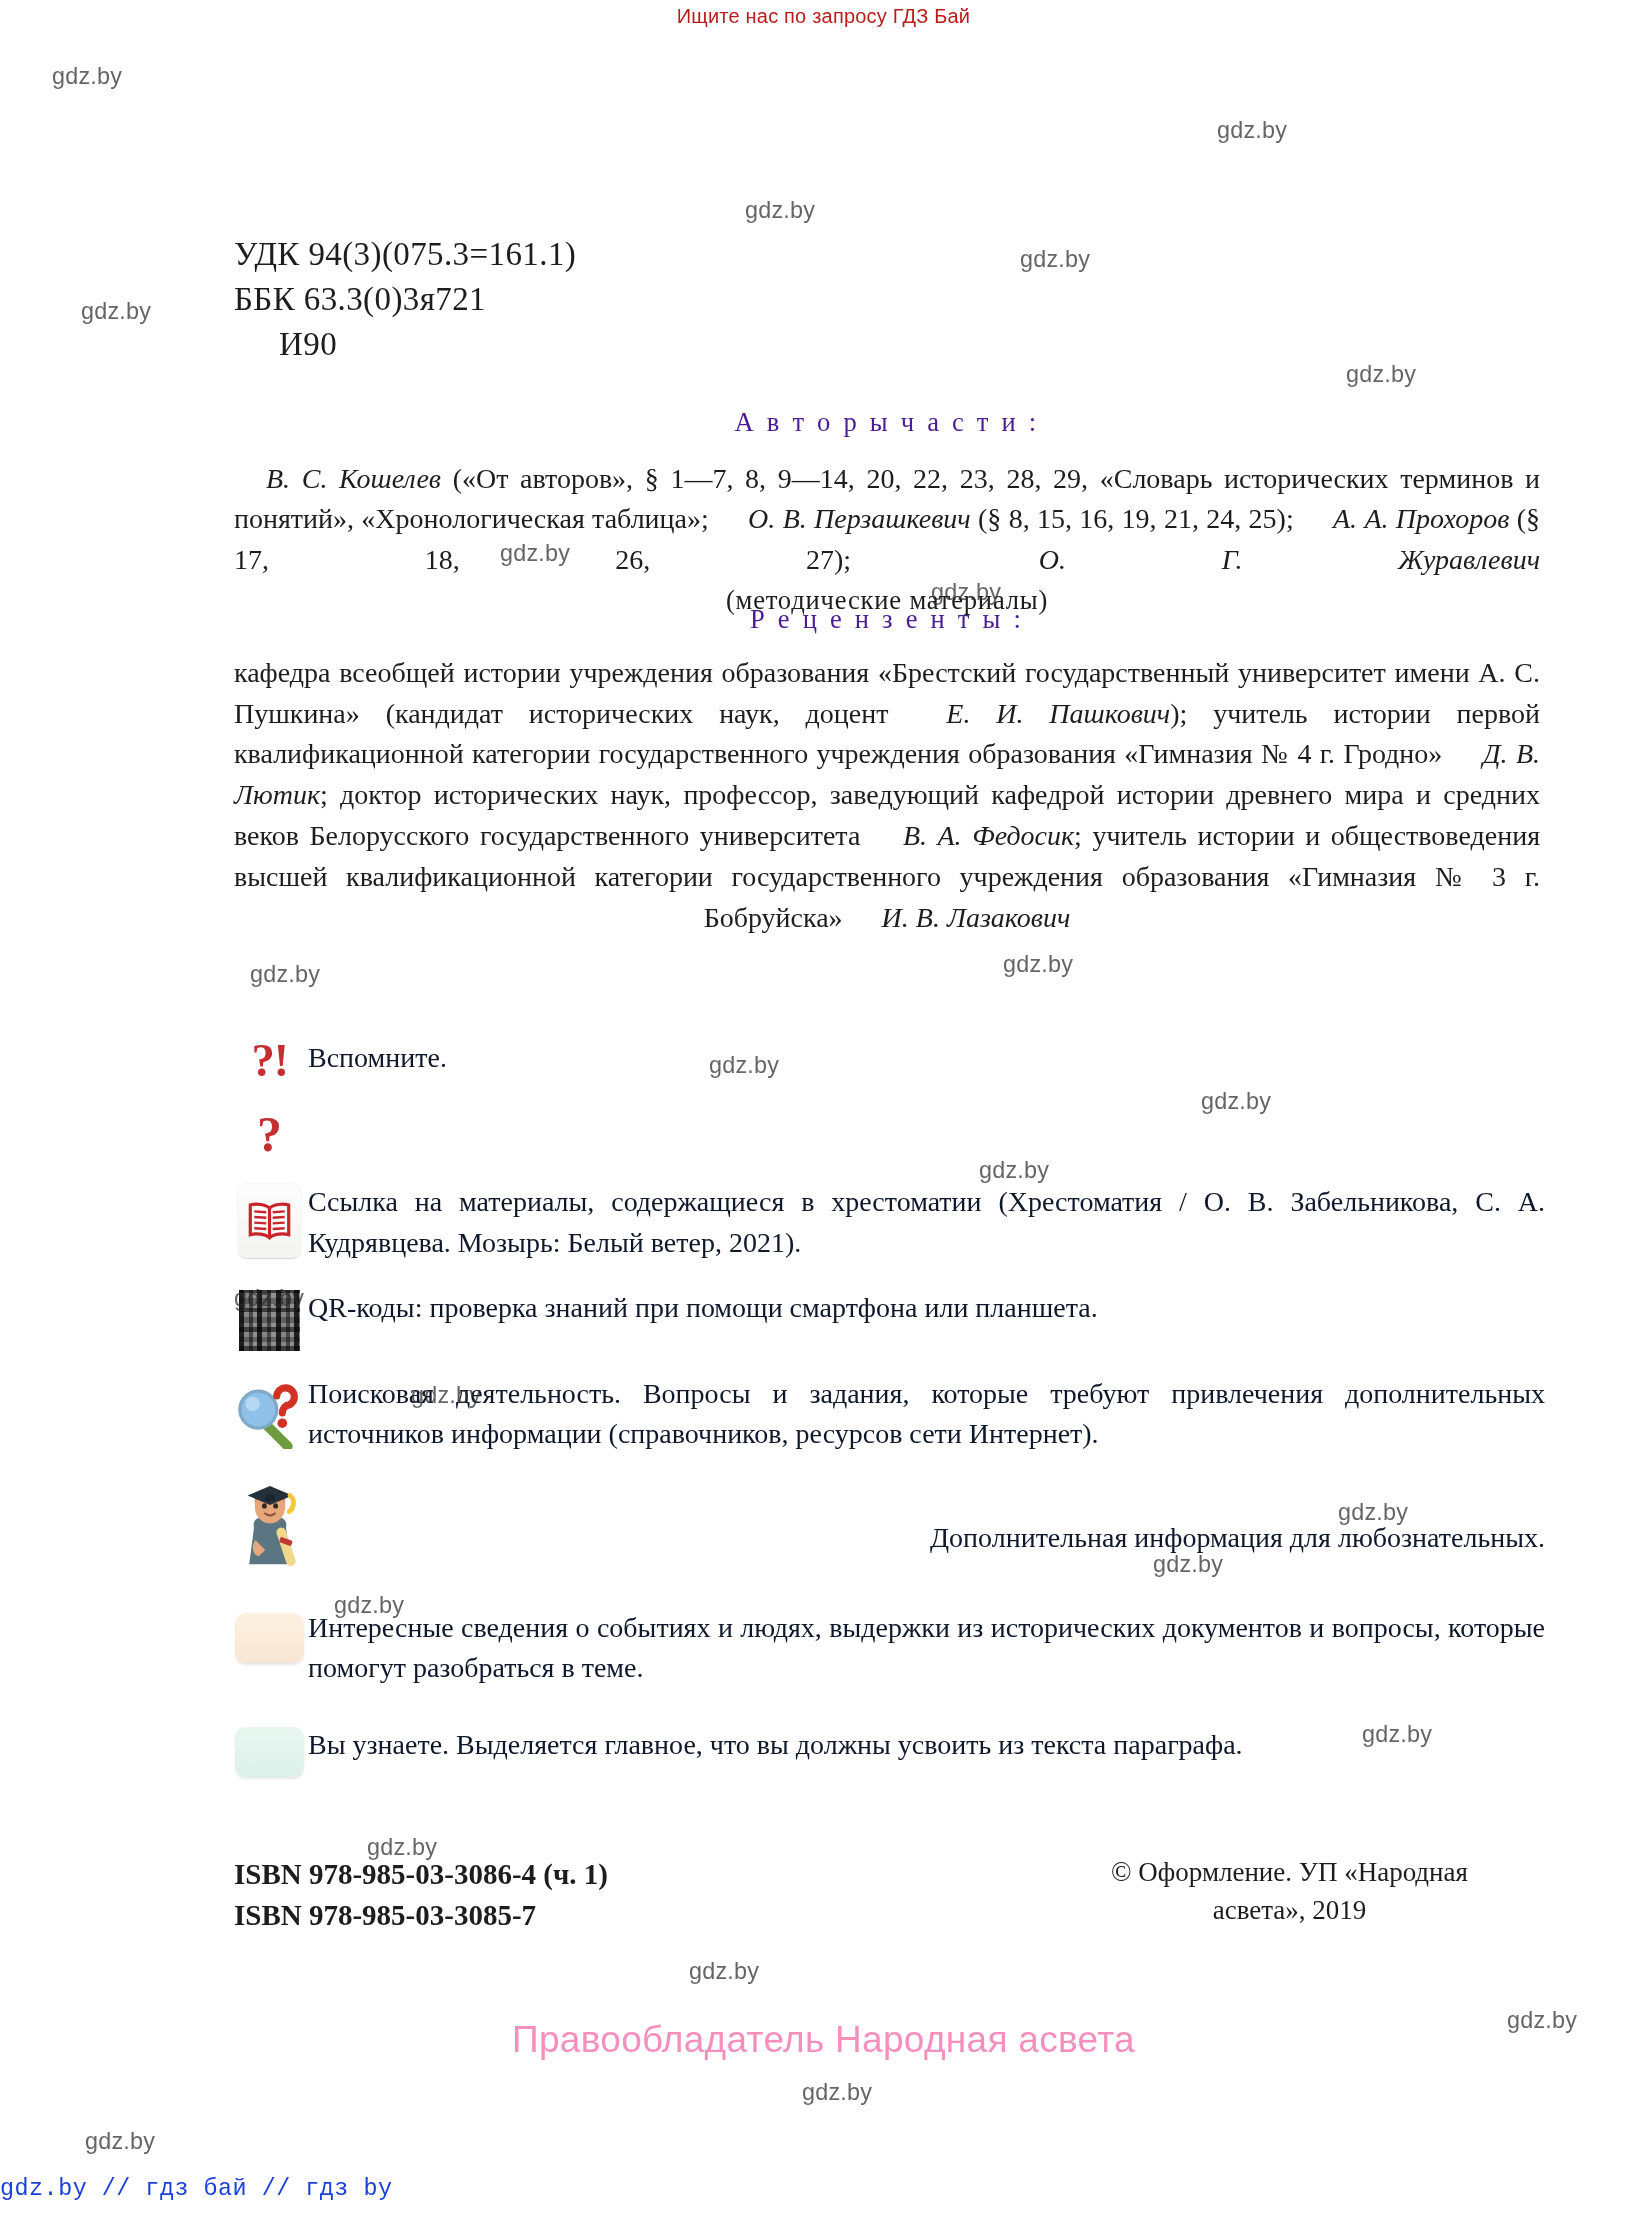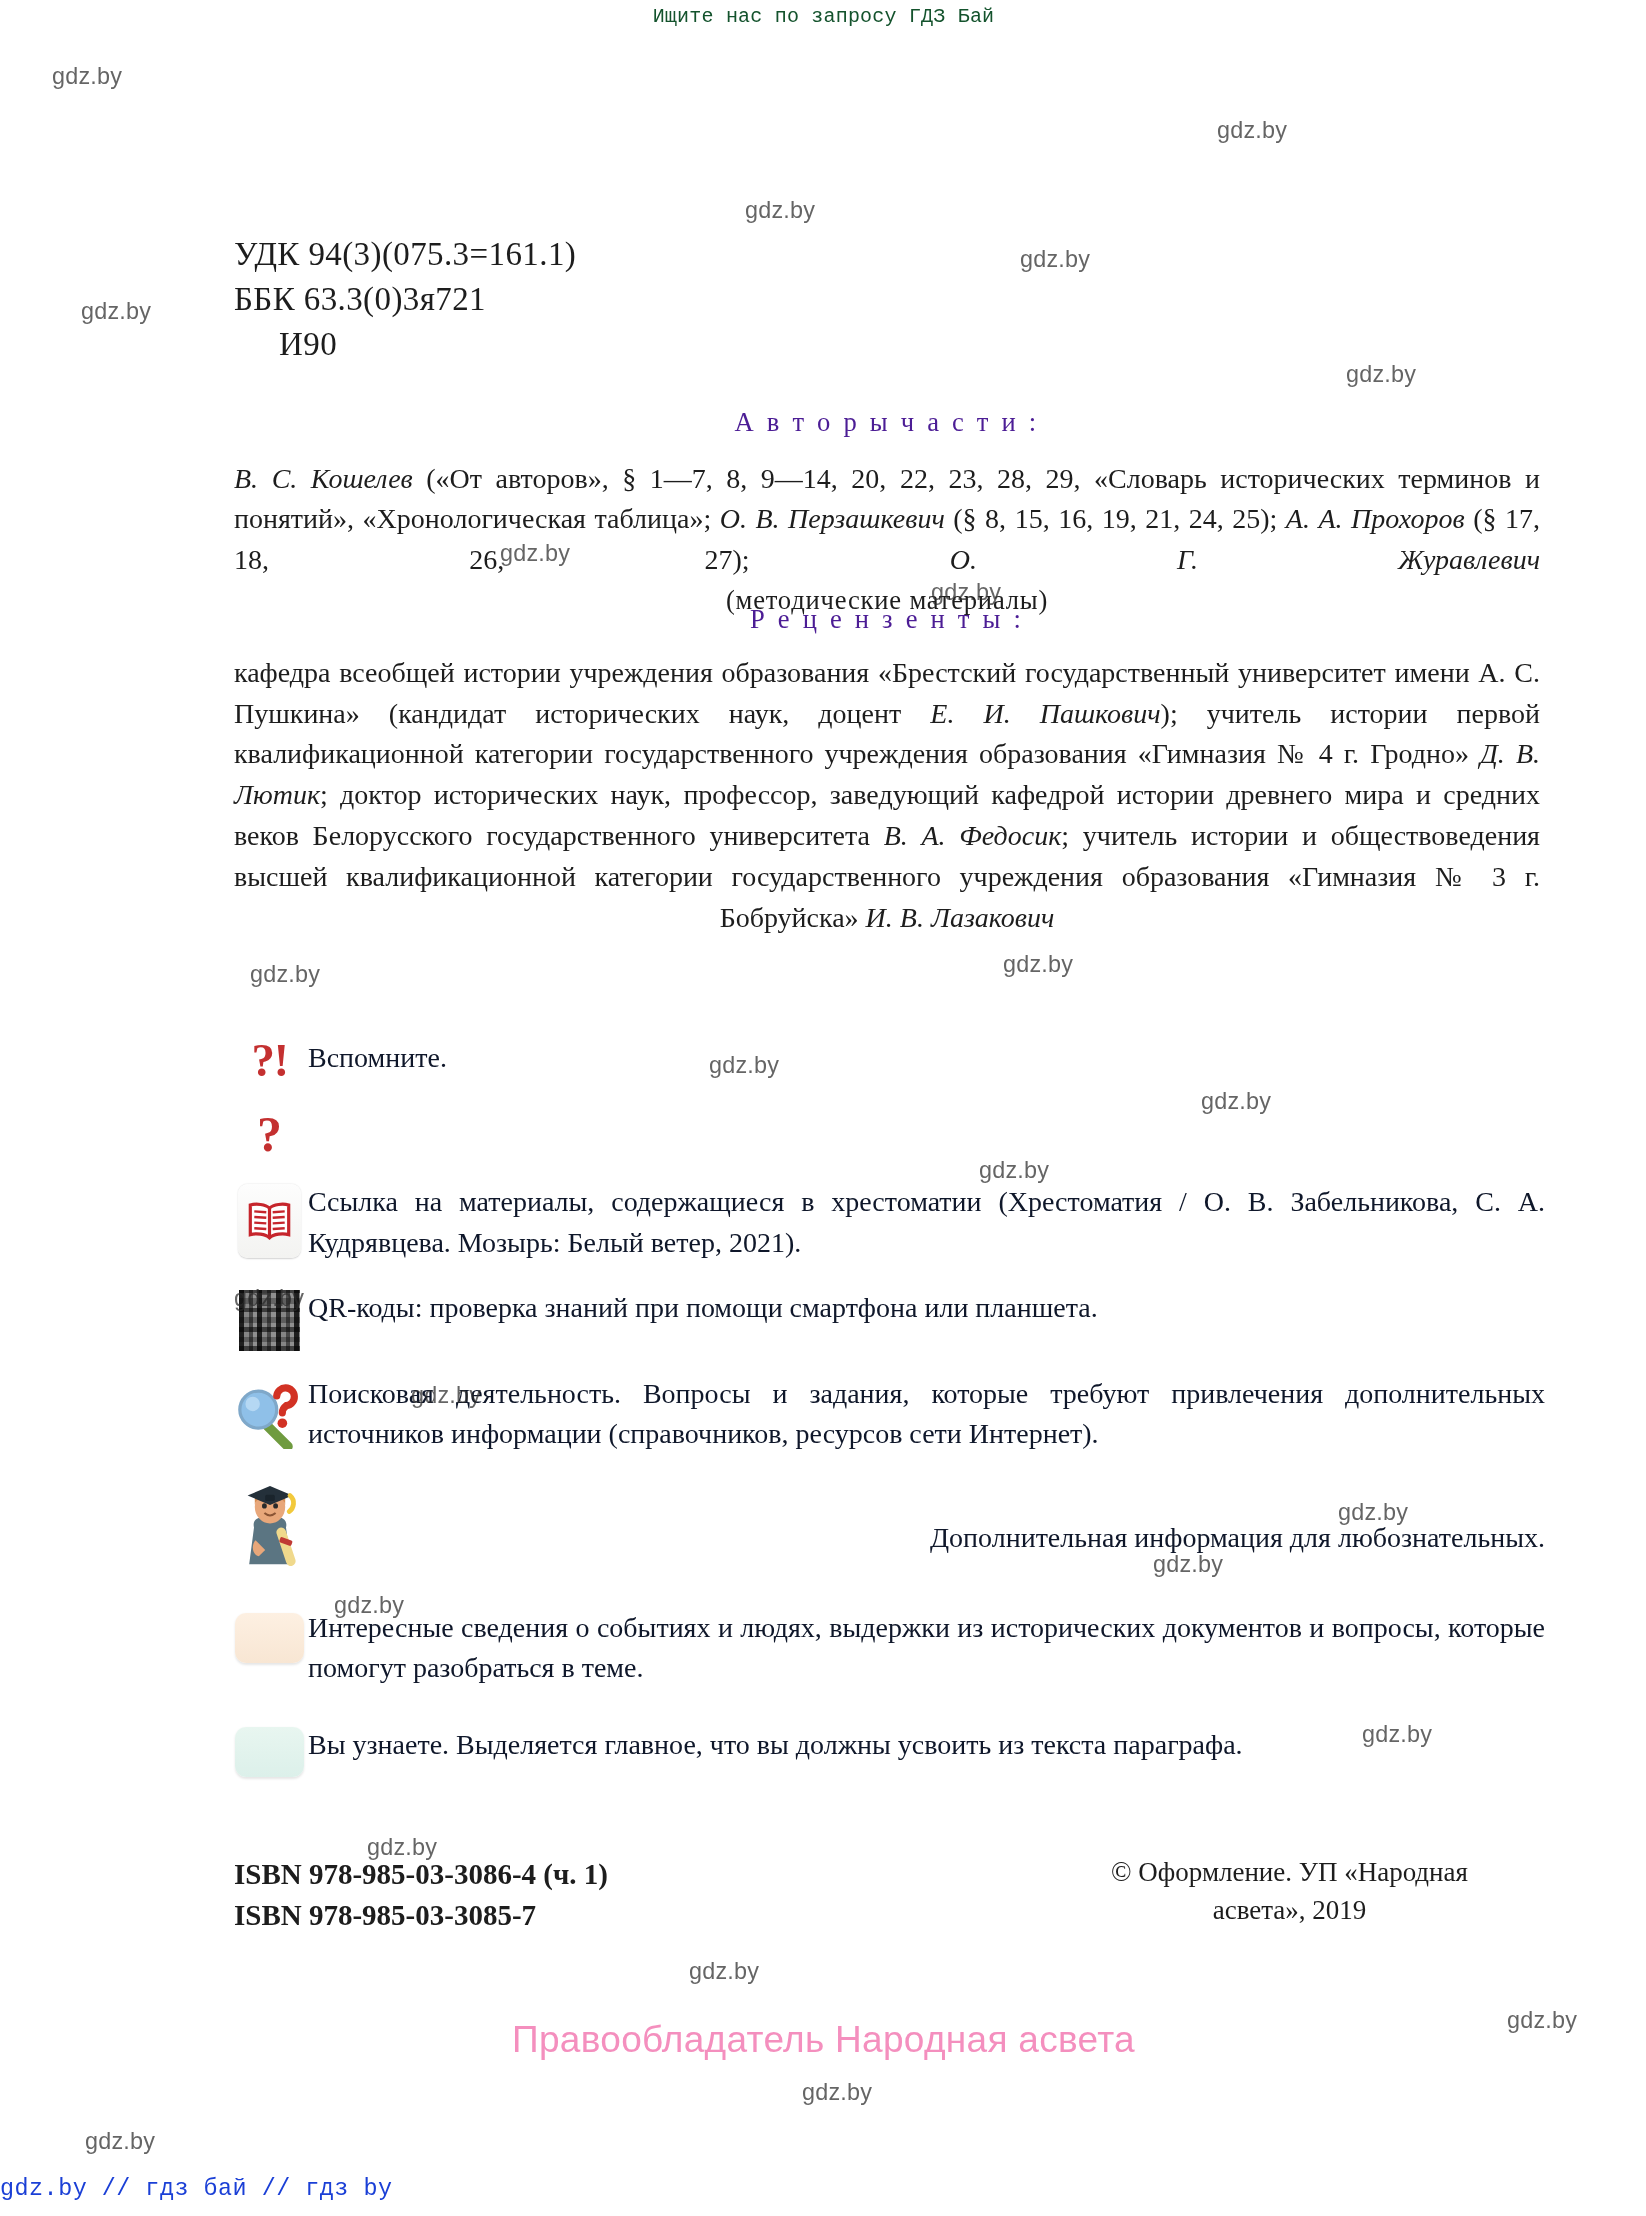--- a/index.html
+++ b/index.html
@@ -30,23 +30,23 @@
     user-select: none;
   }
 
   
   .banner {
     position: absolute;
     top: 4.8px;
     left: 0;
     width: 100%;
     text-align: center;
-    font-family: Liberation Mono, monospace;
+    font-family: Liberation Sans, sans-serif;
     font-size: 20px;
-    color: #14532d;
+    color: #b91c1c;
     letter-spacing: 0.2px;
   }
 
   .codes {
     position: absolute;
     left: 234px;
     top: 232px;
     font-size: 33px;
     color: #1d1d1d;
     line-height: 1.36;
@@ -75,21 +75,21 @@
     text-align-last: justify;
     color: #1d1d1d;
   }
   .authors-foot {
     text-align: center;
     font-size: 26.6px;
     letter-spacing: 0.8px;
     margin-top: 4.8px;
     color: #1d1d1d;
   }
-  .it { font-style: italic; }
+  .it { font-style: italic; margin-left: 32px; }
 
   .reviewers-block {
     position: absolute;
     left: 234px;
     top: 604px;
     width: 1306px;
   }
   .rev-para {
     margin-top: 17.7px;
     font-size: 28px;

